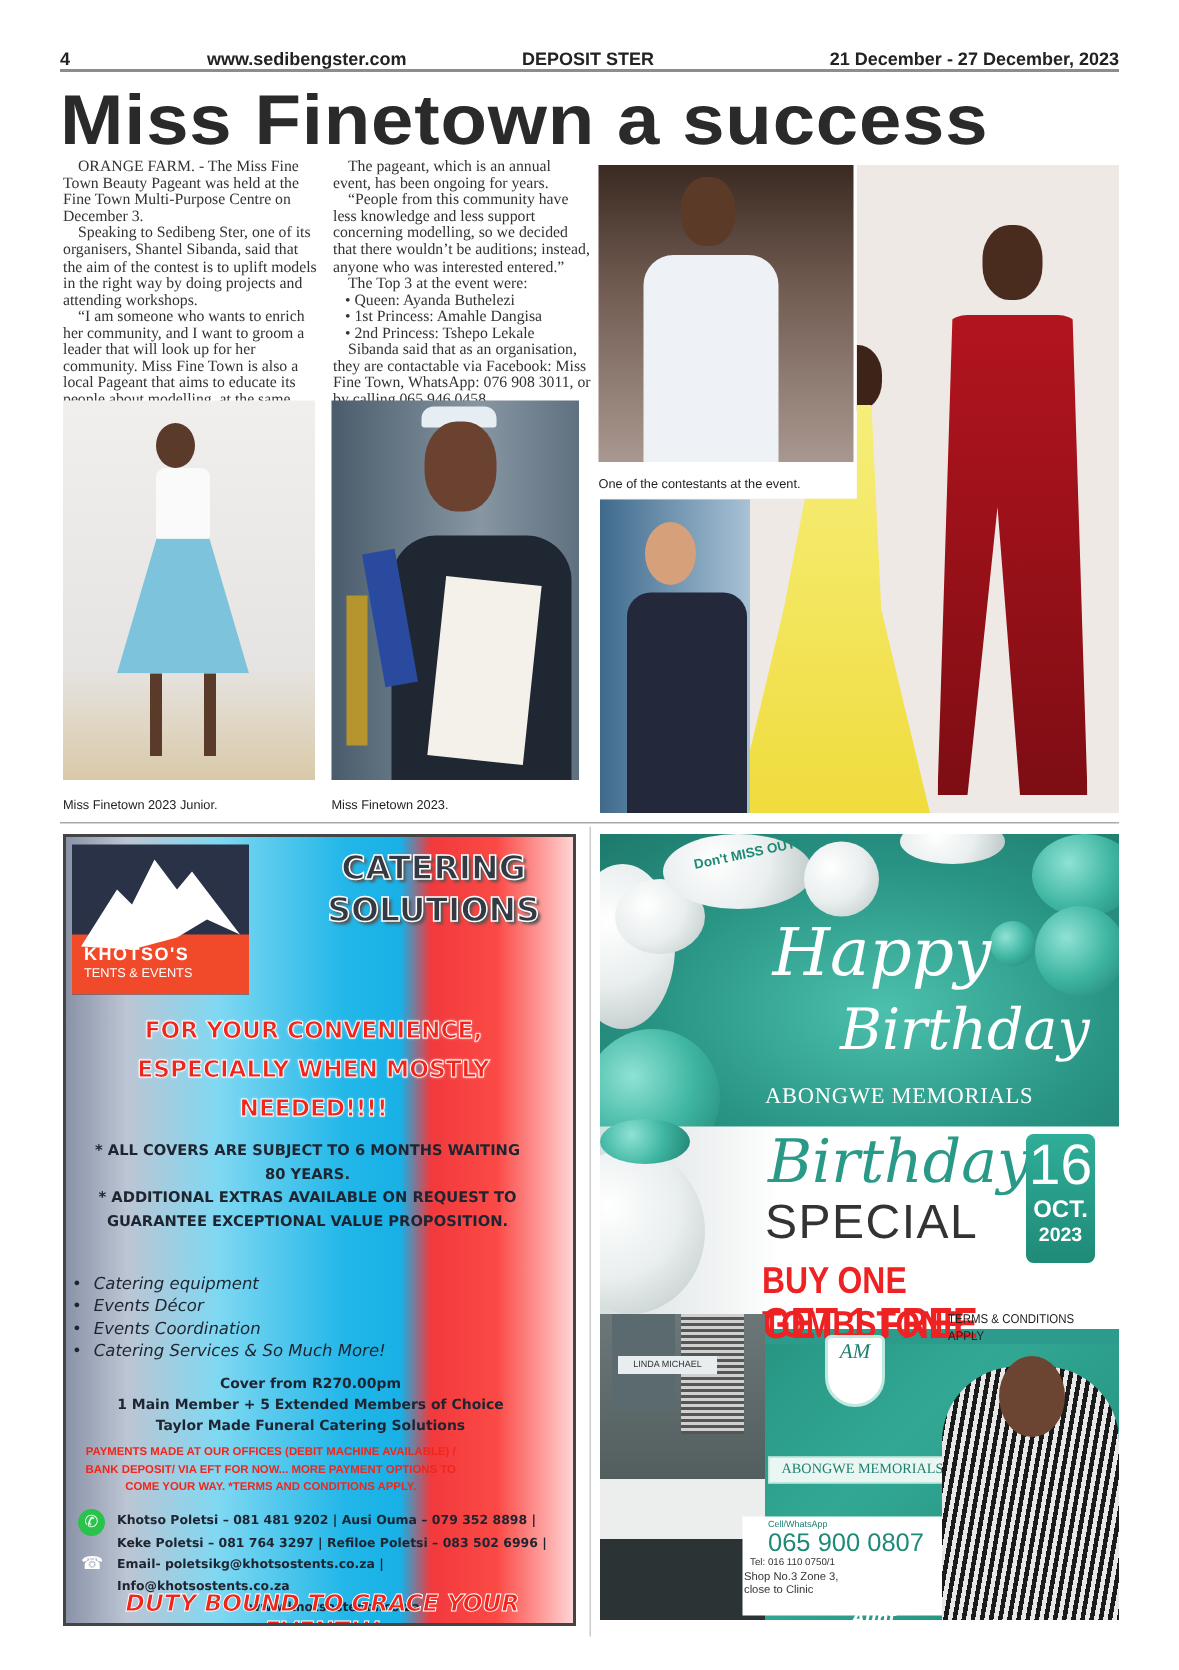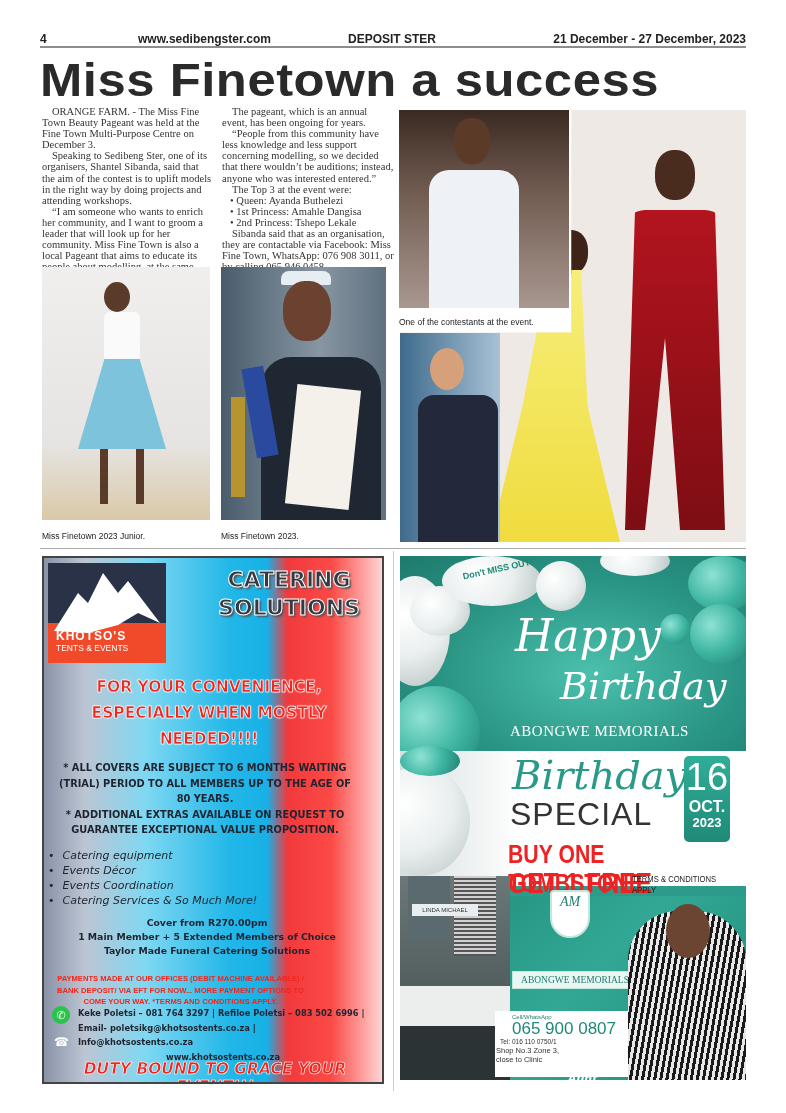--- a/index.html
+++ b/index.html
@@ -34,21 +34,21 @@
   .khotso-logo .red { position: absolute; left: 0; bottom: 0; width: 118px; height: 40px; background: #f04a2a; }
   .khotso-logo .name { position: absolute; left: 8px; top: 66px; font-size: 12px; font-weight: bold; color: #fff; letter-spacing: 1px; }
   .khotso-logo .sub { position: absolute; left: 8px; top: 80px; font-size: 8.5px; color: #fff; }
   .fcs { position: absolute; left: 160px; top: 8px; width: 170px; text-align: center; font-family: "DejaVu Sans", sans-serif; font-weight: bold; font-size: 22px; line-height: 28px; color: #333a44; -webkit-text-stroke: 1px #fff; text-shadow: 2px 2px 2px #555; }
   .conv { position: absolute; left: 6px; top: 116px; width: 318px; text-align: center; font-family: "DejaVu Sans", sans-serif; font-weight: bold; font-size: 15.5px; line-height: 26px; color: #f0261c; -webkit-text-stroke: 0.6px #fff; text-shadow: 0 0 2px #fff; }
   .covers { position: absolute; left: 8px; top: 202px; width: 306px; text-align: center; font-family: "DejaVu Sans", sans-serif; font-weight: bold; font-size: 9.8px; line-height: 15.5px; color: #1e2430; }
   .services { position: absolute; left: 4px; top: 290px; font-family: "DejaVu Sans", sans-serif; font-size: 11px; line-height: 15px; color: #1e2430; }
   .services li { list-style: none; font-style: italic; }
   .services li::before { content: "•"; margin-right: 8px; }
   .cover-info { position: absolute; left: 4px; top: 358px; width: 318px; text-align: center; font-family: "DejaVu Sans", sans-serif; font-weight: bold; font-size: 9.3px; line-height: 14px; color: #1e2430; }
-  .payments { position: absolute; left: 4px; top: 404px; width: 265px; text-align: center; font-family: "Liberation Sans", sans-serif; font-weight: bold; font-size: 7.6px; line-height: 11.5px; color: #f0261c; margin-top: 11px; }
+  .payments { position: absolute; left: 4px; top: 404px; width: 265px; text-align: center; font-family: "Liberation Sans", sans-serif; font-weight: bold; font-size: 7.6px; line-height: 11.5px; color: #f0261c; }
   .contacts { position: absolute; left: 34px; top: 448px; width: 290px; font-family: "DejaVu Sans", sans-serif; font-weight: bold; font-size: 8.3px; line-height: 14.5px; color: #1e2430; }
   .contacts .web { text-align: center; display: block; }
   .wa-icon { position: absolute; left: 8px; top: 448px; width: 18px; height: 18px; border-radius: 50%; background: #29c24a; color: #fff; font-size: 11px; text-align: center; line-height: 18px; }
   .ph-icon { position: absolute; left: 10px; top: 477px; width: 14px; height: 14px; color: #fff; font-size: 12px; text-align: center; line-height: 14px; }
   .duty { position: absolute; left: 4px; top: 502px; width: 334px; text-align: center; font-family: "DejaVu Sans", sans-serif; font-weight: bold; font-style: italic; font-size: 15.5px; color: #f0261c; -webkit-text-stroke: 0.6px #fff; }
 
   
   .ad-abongwe { position: absolute; left: 400px; top: 556px; width: 346px; height: 524px; overflow: hidden; background: #2d9b8c; }
   .ab-top { position: absolute; left: 0; top: 0; width: 346px; height: 195px; background: radial-gradient(ellipse at 55% 60%, #4cc0ad 0%, #2a9585 55%, #1d7a6c 100%); }
   .balloon { position: absolute; border-radius: 50%; }
@@ -160,21 +160,20 @@
     <div>CATERING</div>
     <div>SOLUTIONS</div>
   </div>
   <div class="conv">
     <div>FOR YOUR CONVENIENCE,</div>
     <div>ESPECIALLY WHEN MOSTLY</div>
     <div>NEEDED!!!!</div>
   </div>
   <div class="covers">
     <div>* ALL COVERS ARE SUBJECT TO 6 MONTHS WAITING</div>
-    <div>(TRIAL) PERIOD TO ALL MEMBERS UP TO THE AGE OF</div>
     <div>80 YEARS.</div>
     <div>* ADDITIONAL EXTRAS AVAILABLE ON REQUEST TO</div>
     <div>GUARANTEE EXCEPTIONAL VALUE PROPOSITION.</div>
   </div>
   <ul class="services">
     <li>Catering equipment</li>
     <li>Events Décor</li>
     <li>Events Coordination</li>
     <li>Catering Services &amp; So Much More!</li>
   </ul>
@@ -184,20 +183,21 @@
     <div>Taylor Made Funeral Catering Solutions</div>
   </div>
   <div class="payments">
     <div>PAYMENTS MADE AT OUR OFFICES (DEBIT MACHINE AVAILABLE) /</div>
     <div>BANK DEPOSIT/ VIA EFT FOR NOW... MORE PAYMENT OPTIONS TO</div>
     <div>COME YOUR WAY. *TERMS AND CONDITIONS APPLY.</div>
   </div>
   <div class="wa-icon">✆</div>
   <div class="ph-icon">☎</div>
   <div class="contacts">
+    <div>Khotso Poletsi – 081 481 9202 | Ausi Ouma – 079 352 8898 |</div>
     <div>Keke Poletsi – 081 764 3297 |  Refiloe Poletsi – 083 502 6996 |</div>
     <div>Email- poletsikg@khotsostents.co.za | Info@khotsostents.co.za</div>
     <div class="web">www.khotsostents.co.za</div>
   </div>
   <div class="duty">DUTY BOUND TO GRACE YOUR EVENT!!!</div>
 </div>
 
 <div class="ad-abongwe">
   <div class="ab-top"></div>
   <div class="balloon b-white" style="left:-20px;top:20px;width:70px;height:110px;"></div>

